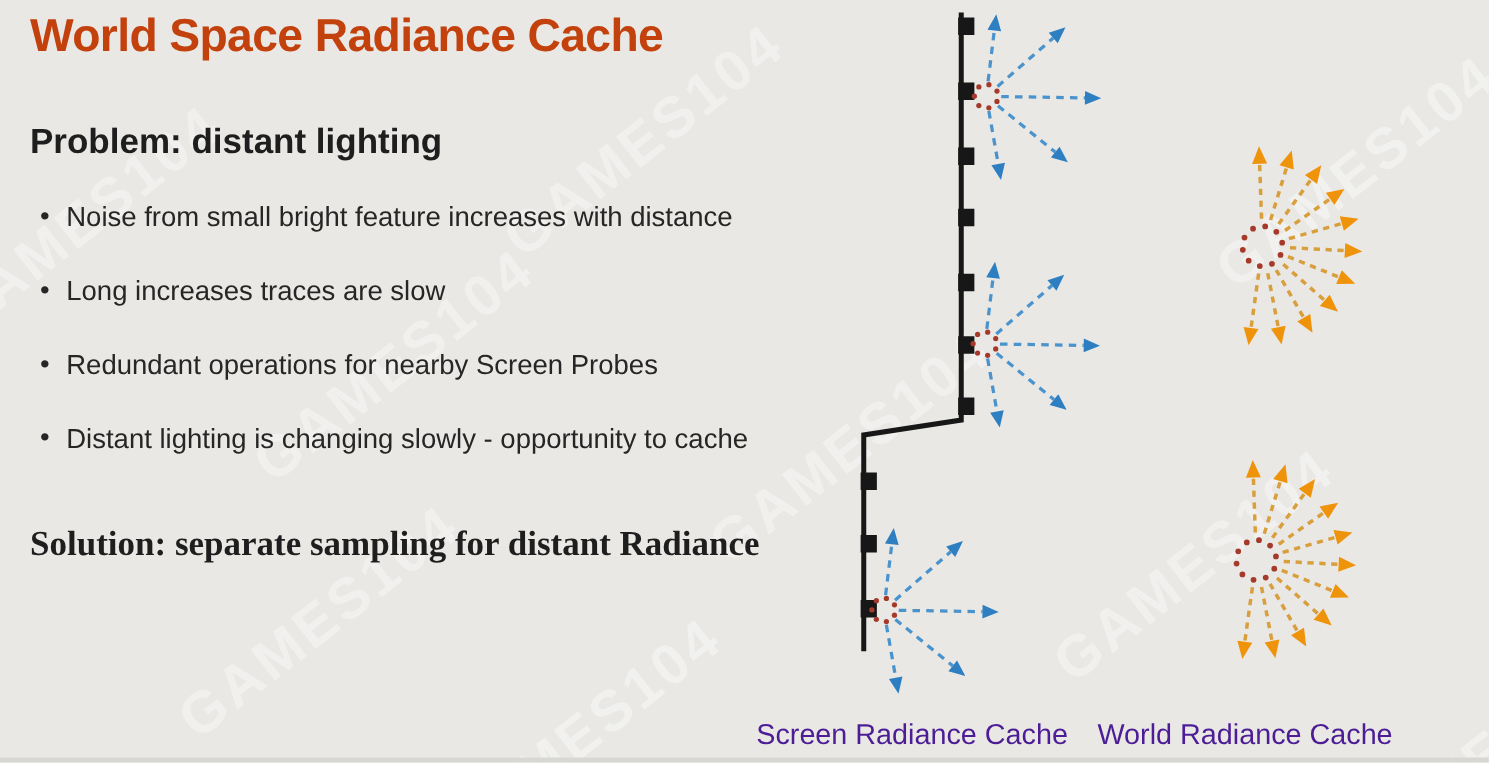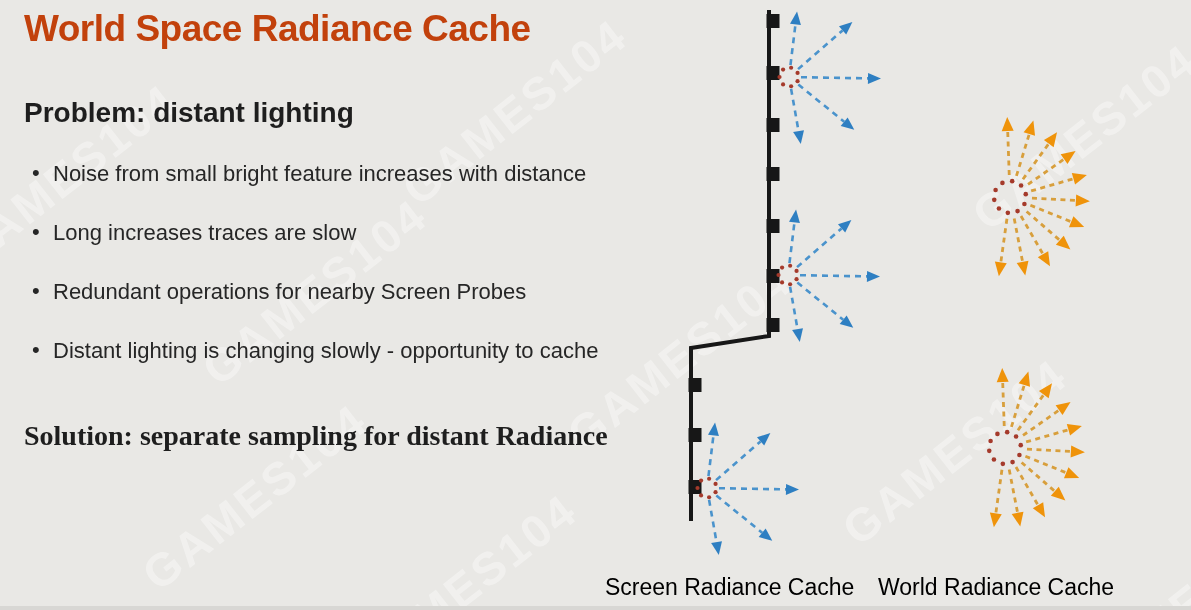--- a/index.html
+++ b/index.html
@@ -9,21 +9,21 @@
   .title{position:absolute;left:24px;top:8px;font-size:37px;font-weight:bold;color:#c2410c;letter-spacing:-.5px;white-space:nowrap;}
   .heading{position:absolute;left:24px;font-size:28px;font-weight:bold;color:#1e1e1e;white-space:nowrap;}
   .h-problem{top:97px;}
   .h-solution{top:420px;font-family:Liberation Serif, serif;}
   ul.bullets{position:absolute;left:26px;margin:4px;padding:0;list-style:none;}
   ul.b-problem{top:158px;}
   ul.b-solution{top:484px;}
   ul.bullets li{position:relative;padding-left:23px;margin-bottom:35px;font-size:22px;line-height:24px;color:#262626;white-space:nowrap;}
   ul.b-solution li{margin-bottom:33px;}
   ul.bullets li::before{content:"\2022";position:absolute;left:2px;top:-1px;font-size:22px;color:#262626;}
-  .caption{position:absolute;top:575px;font-size:23px;line-height:25px;color:#000000;white-space:nowrap;}
+  .caption{position:absolute;top:575px;font-size:23px;line-height:25px;color:#4c1d95;white-space:nowrap;}
   .cap-screen{left:605px;}
   .cap-world{left:878px;}
   #diagram{position:absolute;left:0;top:0;pointer-events:none;}
   .bottom-edge{position:absolute;left:0;bottom:0;width:100%;height:4px;background:#d8d7d4;}
 </style>
 </head>
 <body style="background: rgb(233, 232, 229);">
 
 <div class="layer" id="watermarks">
     <div class="wm" style="left: -70px; top: 150px;">GAMES104</div>

